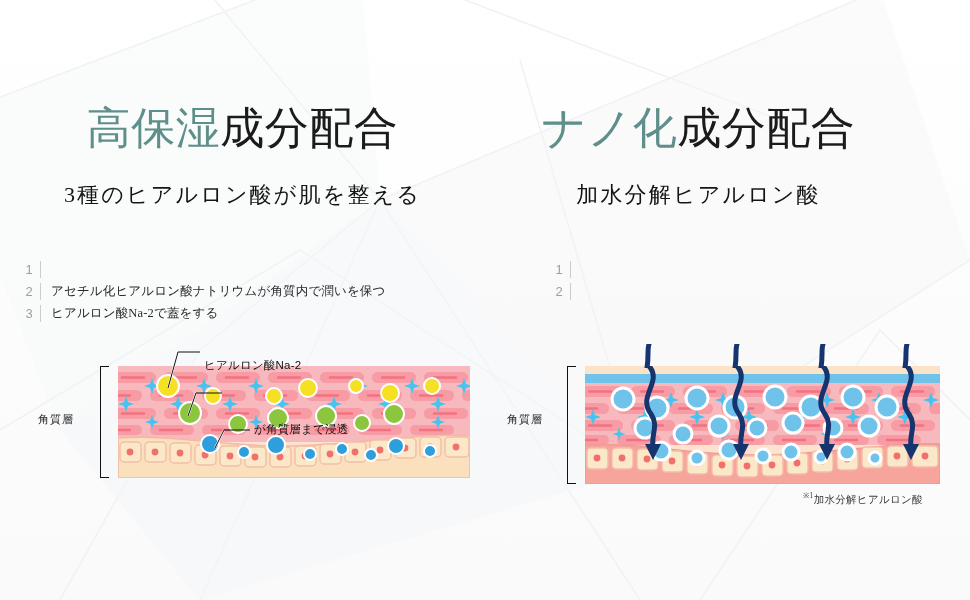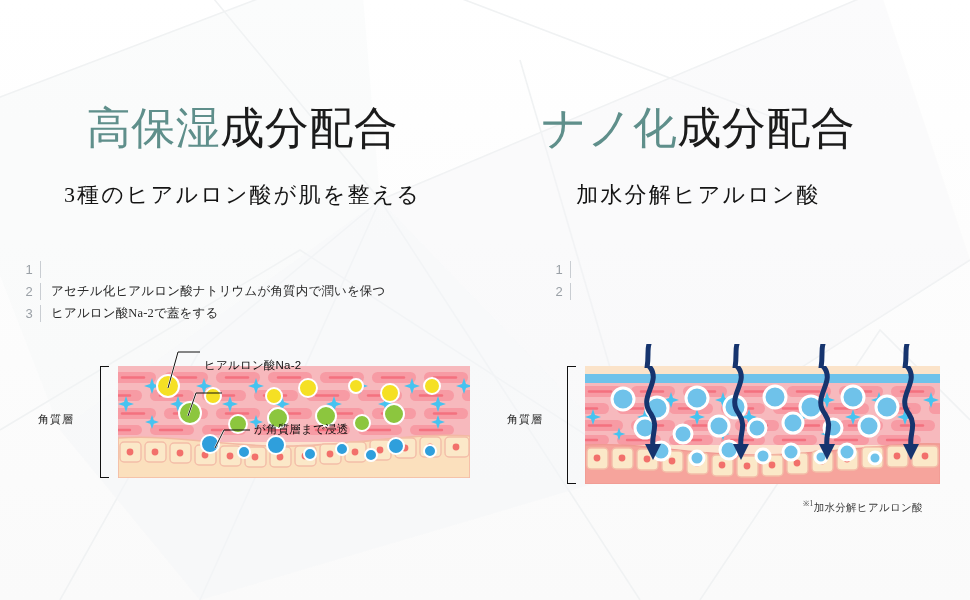--- a/index.html
+++ b/index.html
@@ -689,18 +689,18 @@
 
     <svg style="position:absolute; left:100px; top:14px; width:355px; height:24px;" aria-hidden="true">
       <g fill="none" stroke="#16346e" stroke-width="5" stroke-linecap="round">
         <path d="M62,24 C64,12 62,6 64,0"></path>
         <path d="M150,24 C152,12 150,6 152,0"></path>
         <path d="M236,24 C238,12 236,6 238,0"></path>
         <path d="M320,24 C322,12 320,6 322,0"></path>
       </g>
     </svg>
 
-    <div class="footnote" style="left:318px; top:168px;">
+    <div class="footnote" style="left:318px; top:160px;">
       <sup>※1</sup><span>加水分解ヒアルロン酸</span>
     </div>
   </div>
 
 </div>
 
 </body></html>

